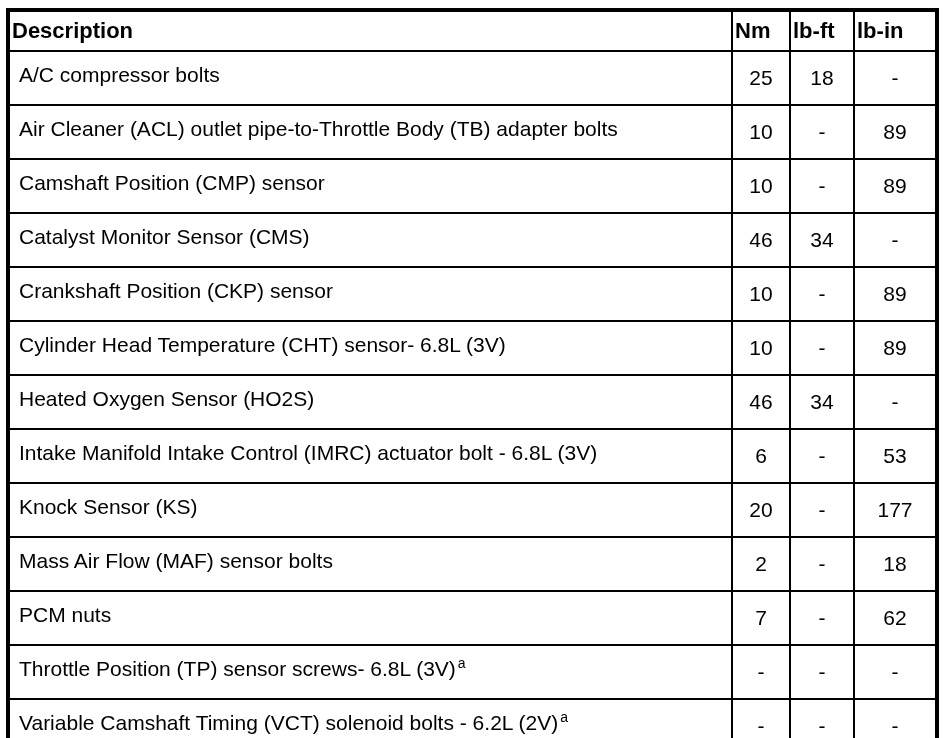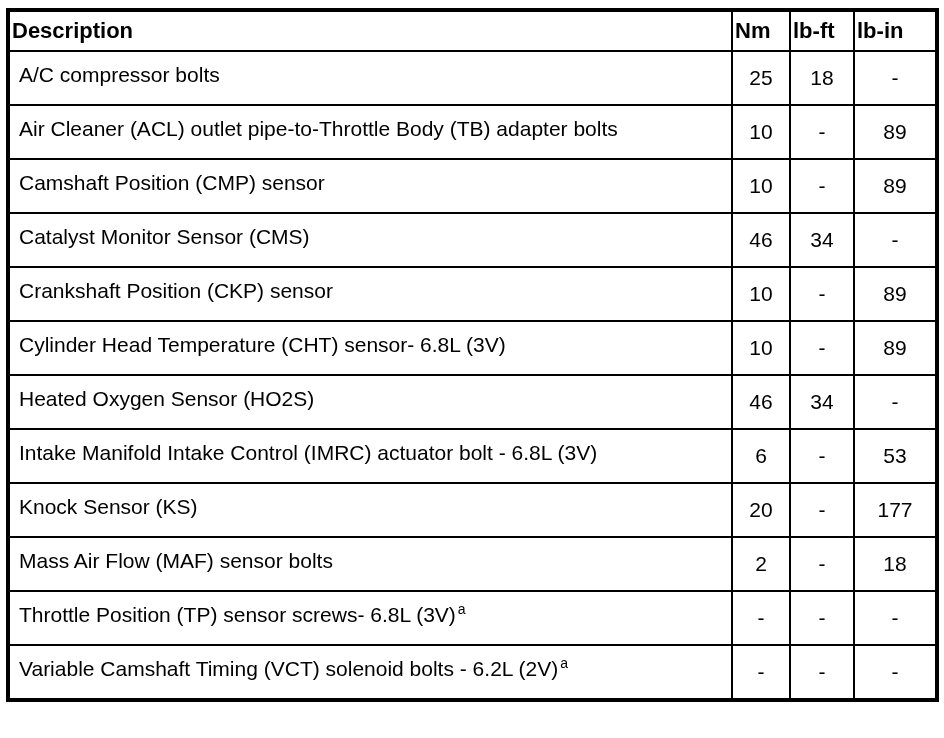--- a/index.html
+++ b/index.html
@@ -138,20 +138,26 @@
         <td class="num">-</td>
         <td class="num">177</td>
       </tr>
       <tr>
         <td class="desc"><span>Mass Air Flow (MAF) sensor bolts</span><sup class="fn"></sup></td>
         <td class="num">2</td>
         <td class="num">-</td>
         <td class="num">18</td>
       </tr>
       <tr>
+        <td class="desc"><span>PCM nuts</span><sup class="fn"></sup></td>
+        <td class="num">7</td>
+        <td class="num">-</td>
+        <td class="num">62</td>
+      </tr>
+      <tr>
         <td class="desc"><span>Throttle Position (TP) sensor screws- 6.8L (3V)</span><sup class="fn">a</sup></td>
         <td class="num">-</td>
         <td class="num">-</td>
         <td class="num">-</td>
       </tr>
       <tr>
         <td class="desc"><span>Variable Camshaft Timing (VCT) solenoid bolts - 6.2L (2V)</span><sup class="fn">a</sup></td>
         <td class="num">-</td>
         <td class="num">-</td>
         <td class="num">-</td>

